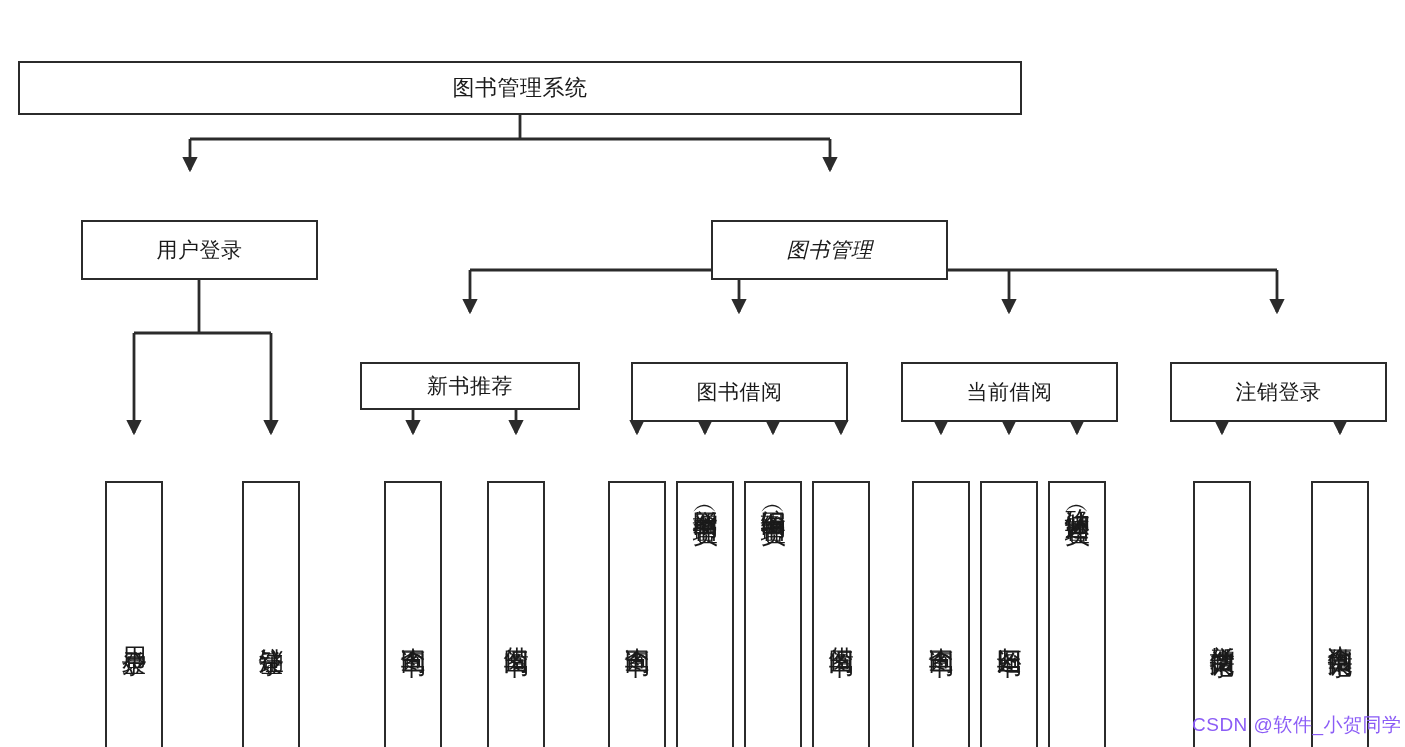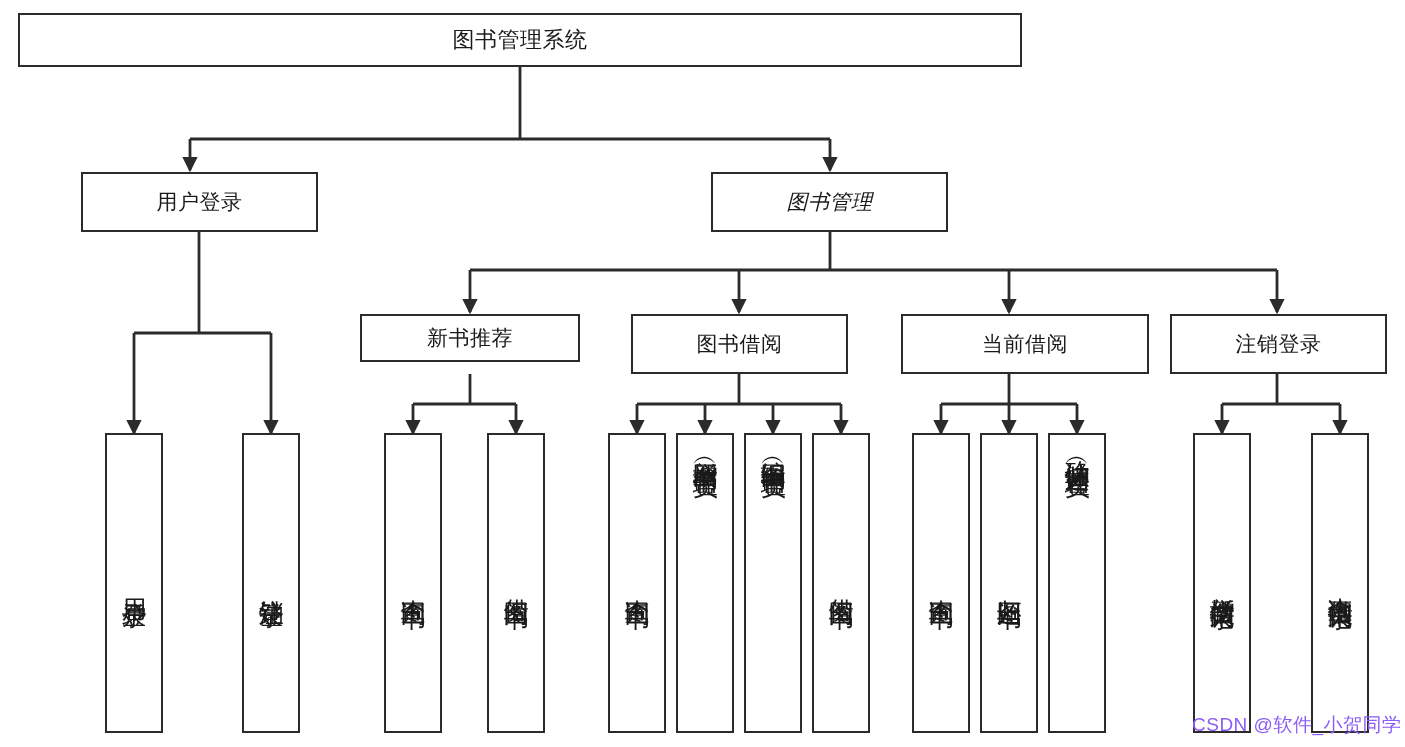--- a/index.html
+++ b/index.html
@@ -27,20 +27,21 @@
   .node {
     position: absolute;
     box-sizing: border-box;
     border: 2.5px solid #2b2b2b;
     background: #ffffff;
     display: flex;
     align-items: center;
     justify-content: center;
     color: #1a1a1a;
     z-index: 2;
+    margin-top: 48px;
   }
   .node-label {
     display: block;
     white-space: nowrap;
     letter-spacing: 0.5px;
   }
   .node.horizontal .node-label {
     font-size: 21px;
     line-height: 1.1;
   }
@@ -143,21 +144,21 @@
   </div>
 
   <div class="node horizontal" style="left:360px; top:314px; width:220px; height:48px;">
     <span class="node-label">新书推荐</span>
   </div>
 
   <div class="node horizontal" style="left:631px; top:314px; width:217px; height:60px;align-items:center;">
     <span class="node-label">图书借阅</span>
   </div>
 
-  <div class="node horizontal" style="left:901px; top:314px; width:248px; height:60px;">
+  <div class="node horizontal" style="left:901px; top:314px; width:217px; height:60px;">
     <span class="node-label">当前借阅</span>
   </div>
 
   <div class="node horizontal" style="left:1170px; top:314px; width:217px; height:60px;">
     <span class="node-label">注销登录</span>
   </div>
 
   <div class="node vertical" style="left:105px; top:433px; width:58px; height:300px;">
     <span class="node-label">用户登录</span>
   </div>

